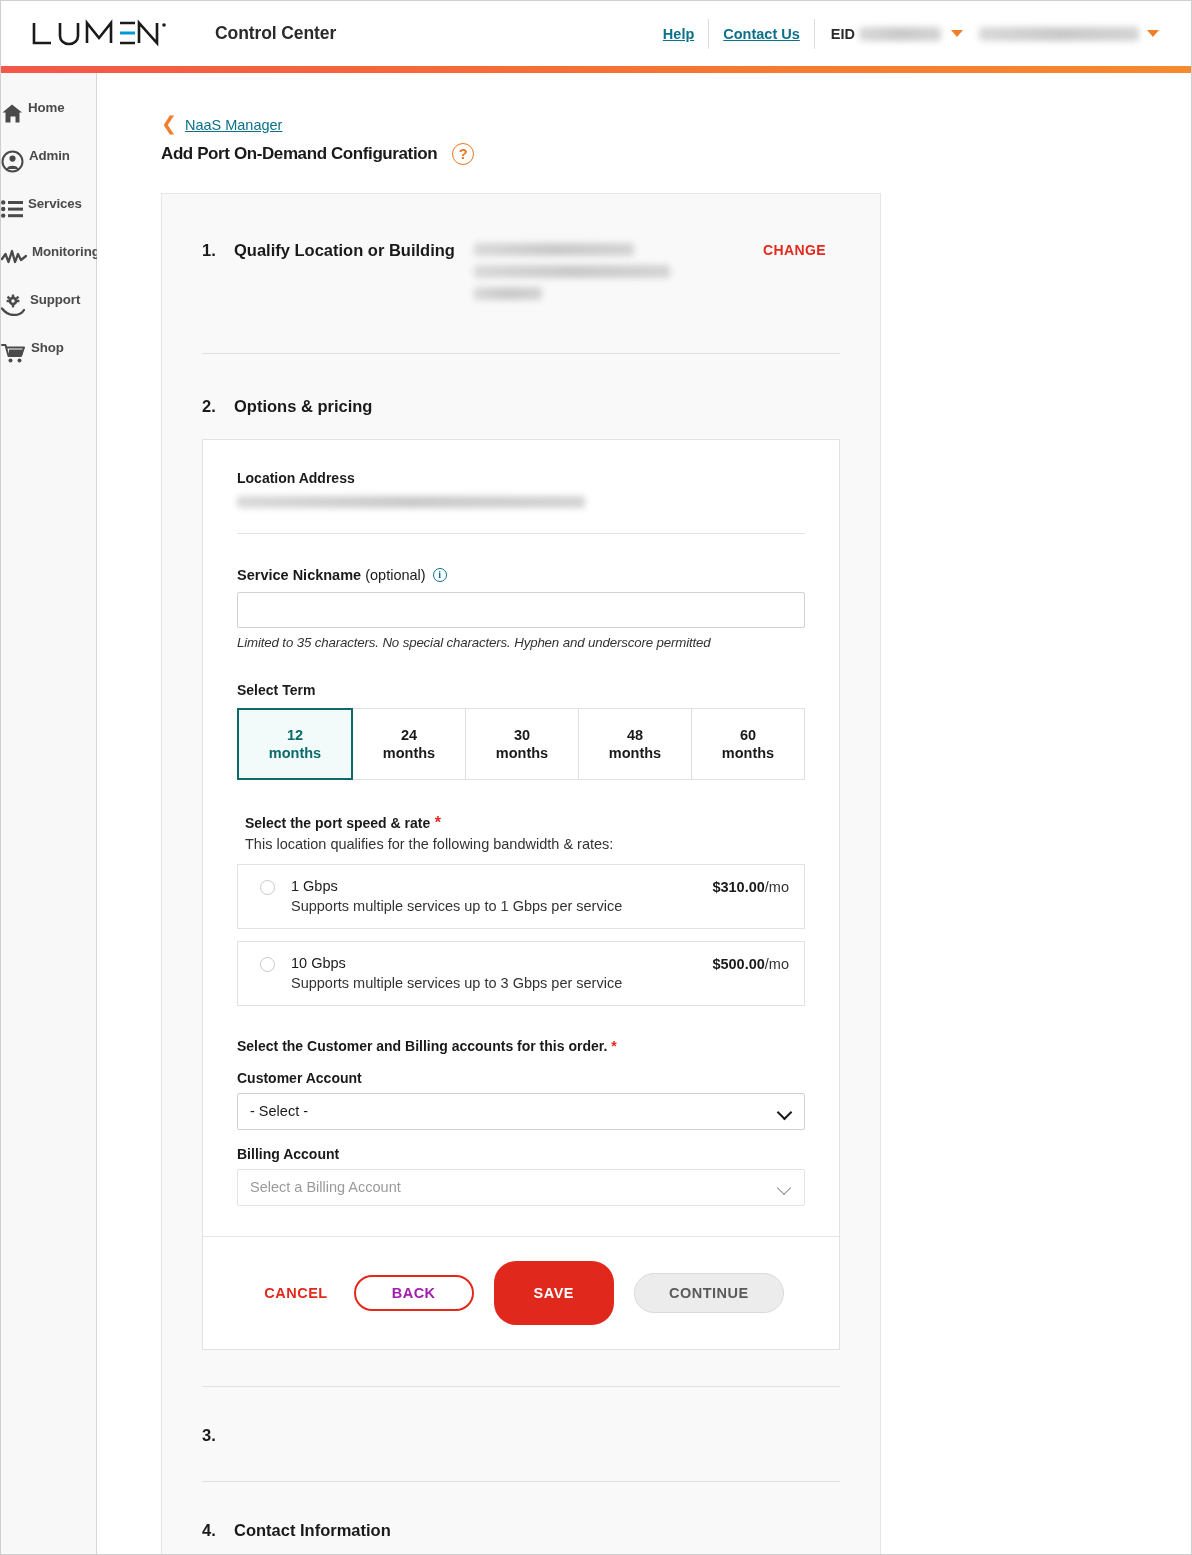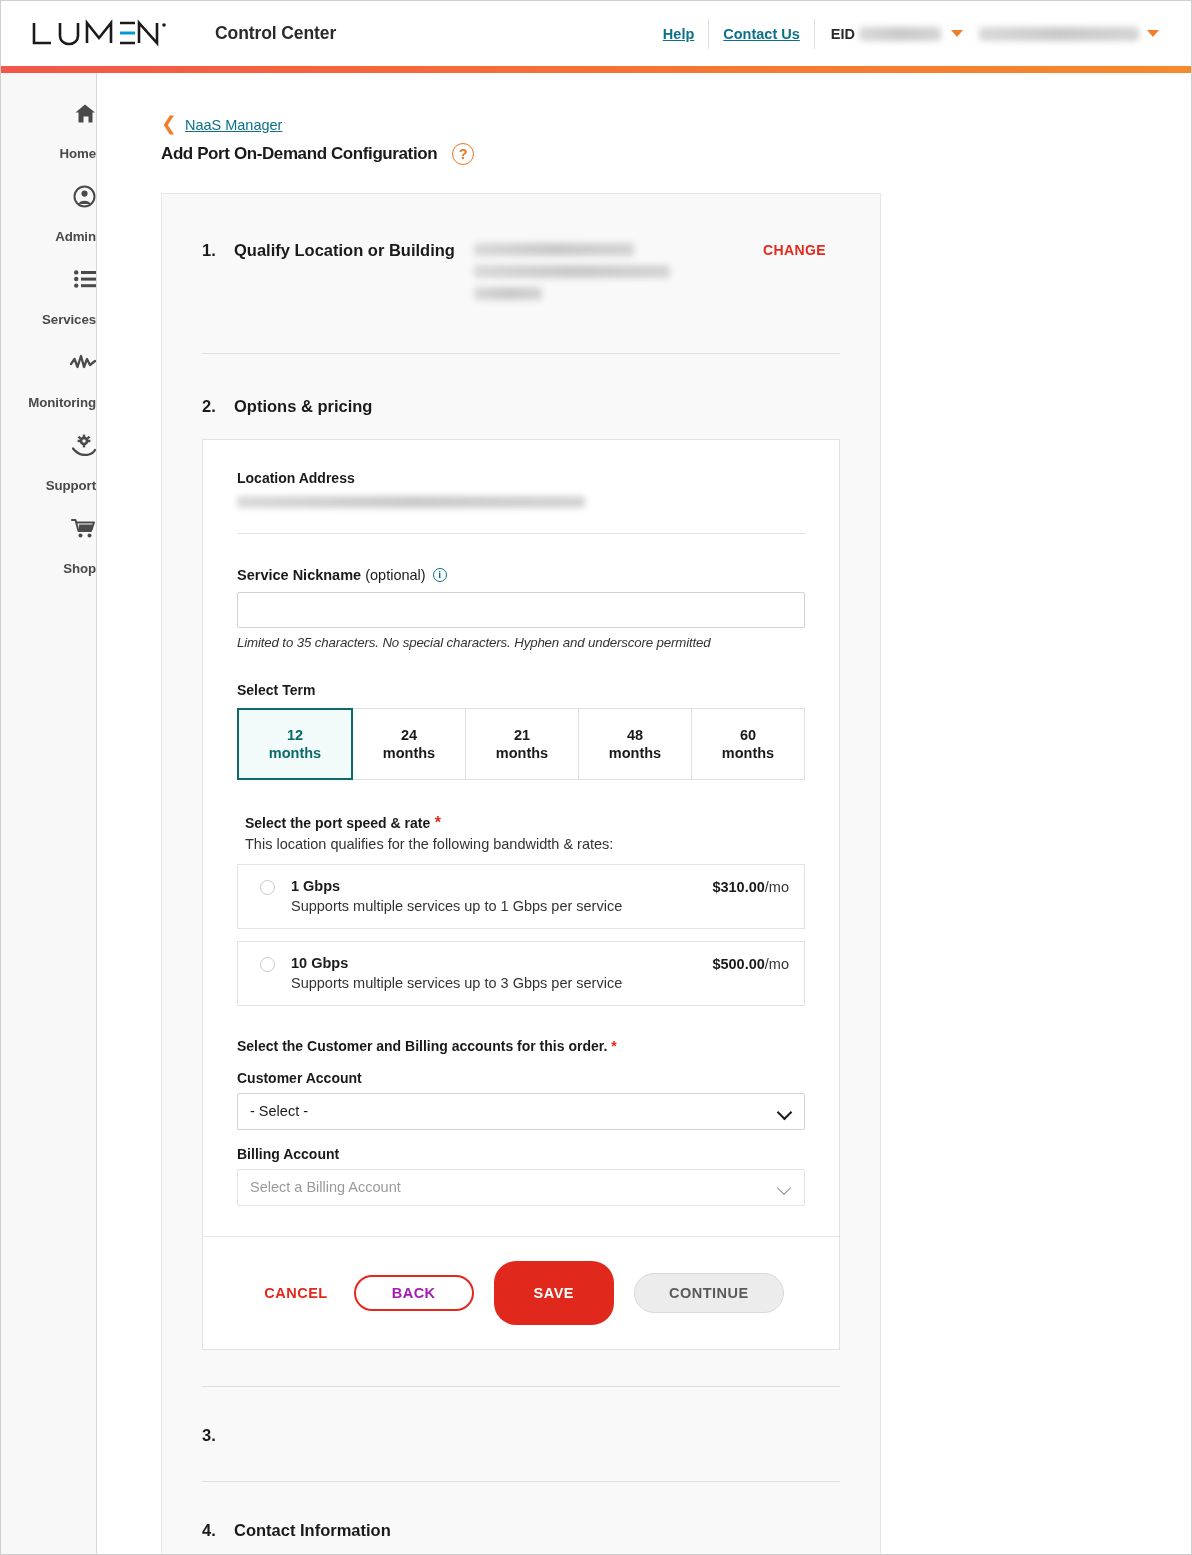--- a/index.html
+++ b/index.html
@@ -70,23 +70,23 @@
   .body-wrap { display: flex; height: 1482px; }
 
   
   .sidebar {
     width: 96px; flex: 0 0 96px;
     background: #f8f8f8;
     border-right: 1px solid #d8d8d8;
     padding-top: 16px;
   }
   .nav-item {
-    display: flex; flex-direction: column; align-items: flex-end;
+    display: flex; align-items: flex-start;
     padding: 11px 0 11px; cursor: pointer;
-    gap: 20px;
+    gap: 5px;
   }
   .nav-item .ic { height: 26px; display: flex; align-items: center; justify-content: center; }
   .nav-label {
     font-size: 13.3px; font-weight: bold; color: #4a4a4a;
     letter-spacing: -0.1px;
   }
 
   
   .main {
     flex: 1; background: #ffffff; padding: 42px 0 0 64px;
@@ -208,21 +208,21 @@
     display: flex; align-items: flex-start;
     margin-top: 12px; cursor: pointer;
   }
   .radio {
     width: 15px; height: 15px; border-radius: 50%;
     border: 1.5px solid #c9c9c9; background: #fff;
     flex: 0 0 15px; margin: 2px 16px 0 7px;
     cursor: pointer;
   }
   .opt-main { flex: 1; }
-  .opt-name { font-size: 14.5px; font-weight: bold; color: #1a1a1a; }
+  .opt-name { font-size: 14.5px; font-weight: normal; color: #1a1a1a; }
   .opt-desc { font-size: 14.5px; color: #333333; margin-top: 4px; }
   .opt-price { font-size: 14.5px; color: #333333; padding-top: 1px; white-space: nowrap; }
   .opt-price b { font-weight: bold; color: #1a1a1a; }
 
   .acct-head { font-size: 14px; font-weight: bold; color: #1a1a1a; margin: 32px 0 0; }
   .acct-label { font-size: 14px; font-weight: bold; color: #1a1a1a; margin: 16px 0 7px; }
   .select-box {
     width: 100%; height: 37px;
     border: 1px solid #d2d2d2; border-radius: 2px; background: #fff;
     display: flex; align-items: center; padding: 0 12px;
@@ -437,21 +437,21 @@
             <div class="term-row">
               <div class="term-btn selected">
                 <span>12</span>
                 <span>months</span>
               </div>
               <div class="term-btn">
                 <span>24</span>
                 <span>months</span>
               </div>
               <div class="term-btn">
-                <span>21</span>
+                <span>30</span>
                 <span>months</span>
               </div>
               <div class="term-btn">
                 <span>48</span>
                 <span>months</span>
               </div>
               <div class="term-btn">
                 <span>60</span>
                 <span>months</span>
               </div>

